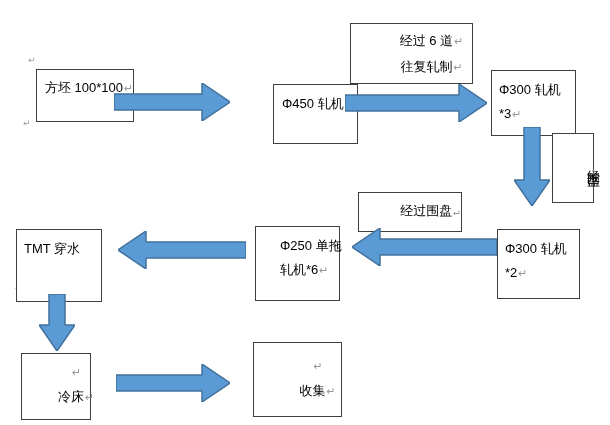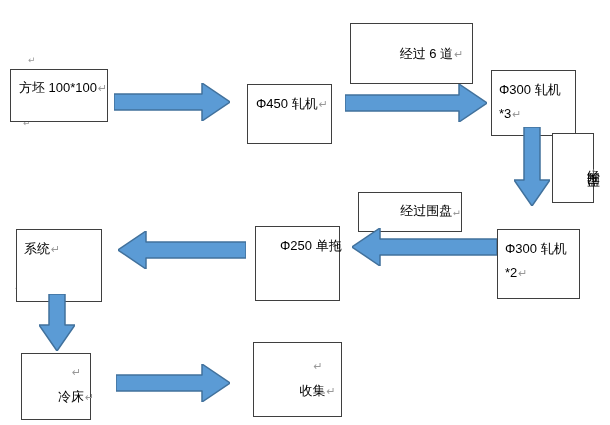--- a/index.html
+++ b/index.html
@@ -16,21 +16,21 @@
     font-family:"Liberation Sans","DejaVu Sans",sans-serif;
     position:relative;overflow:hidden;color:var(--text-color);
   }
   .canvas{position:absolute;left:0;top:0;width:610px;height:425px;}
   .box{
     position:absolute;background:#fff;border:1.5px solid var(--box-border);
     box-sizing:border-box;font-size:13px;color:var(--text-color);padding-left:40px;
   }
   .box .ln{display:block;line-height:24px;white-space:nowrap;}
   .pad{padding:7px 2px 0 7px;margin-top:16px;}
-  .single{padding:10px 2px 12px 8px;}
+  .single{padding:10px 2px 12px 8px;margin-left:26px;}
   .center{display:flex;flex-direction:column;justify-content:center;align-items:center;text-align:center;}
   .center .ln{line-height:25px;}
   .mark{color:var(--mark-color);font-size:11px;padding-left:1px;}
   .vbox{
     writing-mode:vertical-rl;text-orientation:upright;
     display:flex;align-items:center;justify-content:center;
     font-size:13px;letter-spacing:2px;line-height:38px;
   }
   .vbox .vmark{
     display:inline-block;color:var(--mark-color);font-size:10px;
@@ -66,20 +66,23 @@
   <div class="box single" style="left:247px;top:84px;width:85px;height:60px;">
     <span class="ln" style="line-height:18px;">
       <span>Φ450 轧机</span><span class="mark">↵</span>
     </span>
   </div>
 
   <div class="box center" style="left:350px;top:23px;width:123px;height:61px;">
     <span class="ln">
       <span>经过 6 道</span><span class="mark">↵</span>
     </span>
+    <span class="ln">
+      <span>往复轧制</span><span class="mark">↵</span>
+    </span>
   </div>
 
   <div class="arrow" style="left:345px;top:84px;">
     <svg width="142" height="38" viewBox="0 0 142 38">
       <polygon points="0,11 114,11 114,0 142,19 114,38 114,27 0,27" fill="var(--arrow-fill)" stroke="var(--arrow-stroke)" stroke-width="1.5" stroke-linejoin="round"></polygon>
     </svg>
   </div>
 
   <div class="box pad" style="left:491px;top:54px;width:85px;height:66px;">
     <span class="ln"><span>Φ300 轧机</span></span>
@@ -113,32 +116,33 @@
   </div>
 
   <div class="arrow" style="left:352px;top:228px;">
     <svg width="145" height="38" viewBox="0 0 145 38">
       <polygon points="145,11 28,11 28,0 0,19 28,38 28,27 145,27" fill="var(--arrow-fill)" stroke="var(--arrow-stroke)" stroke-width="1.5" stroke-linejoin="round"></polygon>
     </svg>
   </div>
 
   <div class="box pad" style="left:255px;top:210px;width:85px;height:75px;padding-left:24px;">
     <span class="ln"><span>Φ250 单拖</span></span>
+    <span class="ln">
+      <span>轧机*6</span><span class="mark">↵</span>
+    </span>
   </div>
 
   <div class="arrow" style="left:118px;top:231px;">
     <svg width="128" height="38" viewBox="0 0 128 38">
       <polygon points="128,11 28,11 28,0 0,19 28,38 28,27 128,27" fill="var(--arrow-fill)" stroke="var(--arrow-stroke)" stroke-width="1.5" stroke-linejoin="round"></polygon>
     </svg>
   </div>
 
   <div class="box pad" style="left:16px;top:213px;width:86px;height:73px;">
-    <span class="ln">
-      <span>系统</span><span class="mark">↵</span>
-    </span>
+    <span class="ln"><span>TMT 穿水</span></span>
   </div>
 
   <div class="arrow" style="left:39px;top:294px;">
     <svg width="36" height="57" viewBox="0 0 36 57">
       <polygon points="10,0 26,0 26,31 36,31 18,57 0,31 10,31" fill="var(--arrow-fill)" stroke="var(--arrow-stroke)" stroke-width="1.5" stroke-linejoin="round"></polygon>
     </svg>
   </div>
 
   <div class="box center" style="left:21px;top:353px;width:70px;height:67px;">
     <span class="ln" style="line-height:20px;"><span class="mark">↵</span></span>

